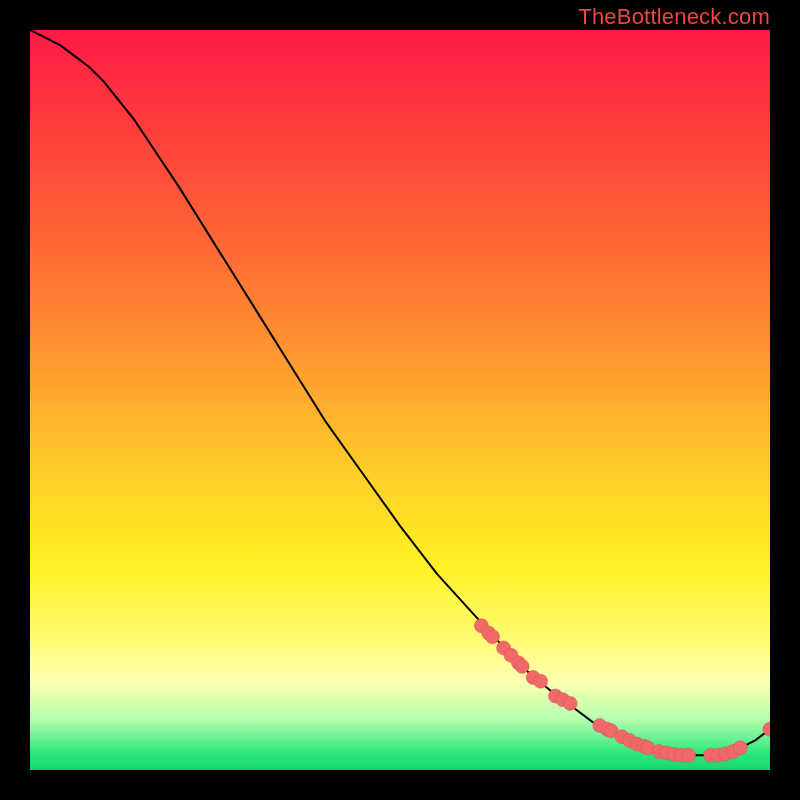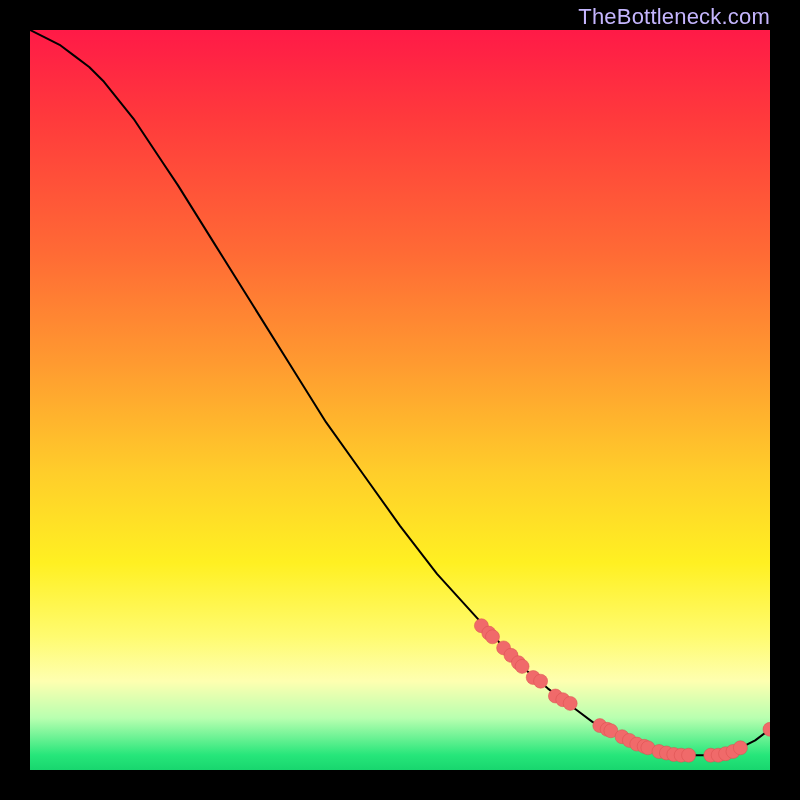--- a/index.html
+++ b/index.html
@@ -42,21 +42,21 @@
     position: absolute;
     left: 0;
     top: 0;
     width: 740px;
     height: 740px;
   }
   .watermark {
     position: absolute;
     top: 4px;
     right: 30px;
-    color: #c4b5fd;
+    color: #ef4444;
     font-size: 22px;
     letter-spacing: 0.2px;
     user-select: none;
   }
 </style>
 </head>
 <body>
 
 <div class="frame">
 

